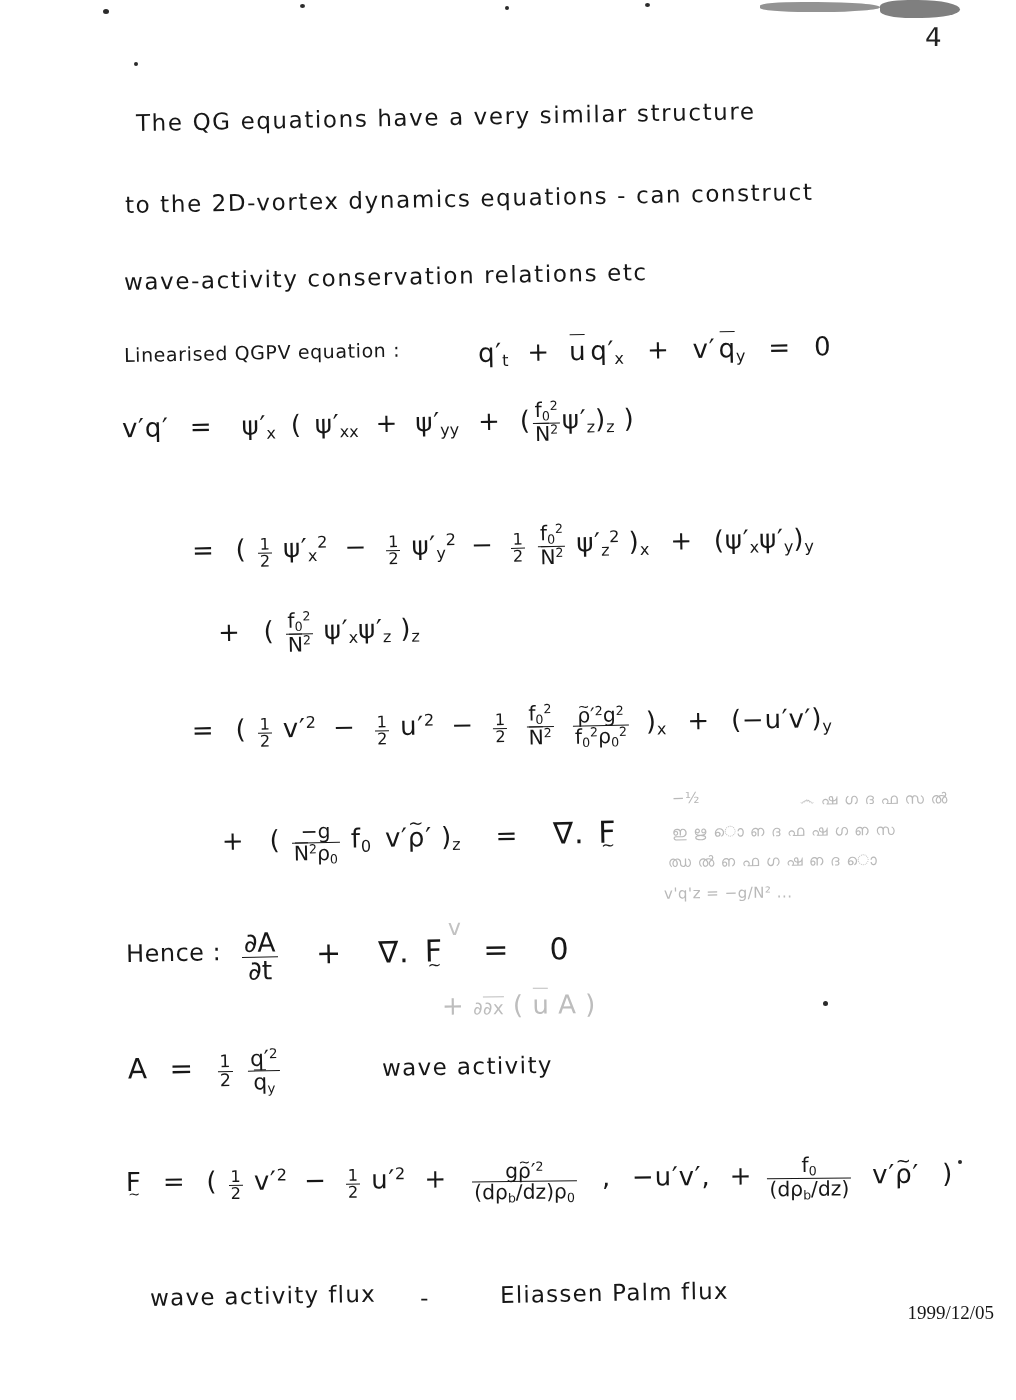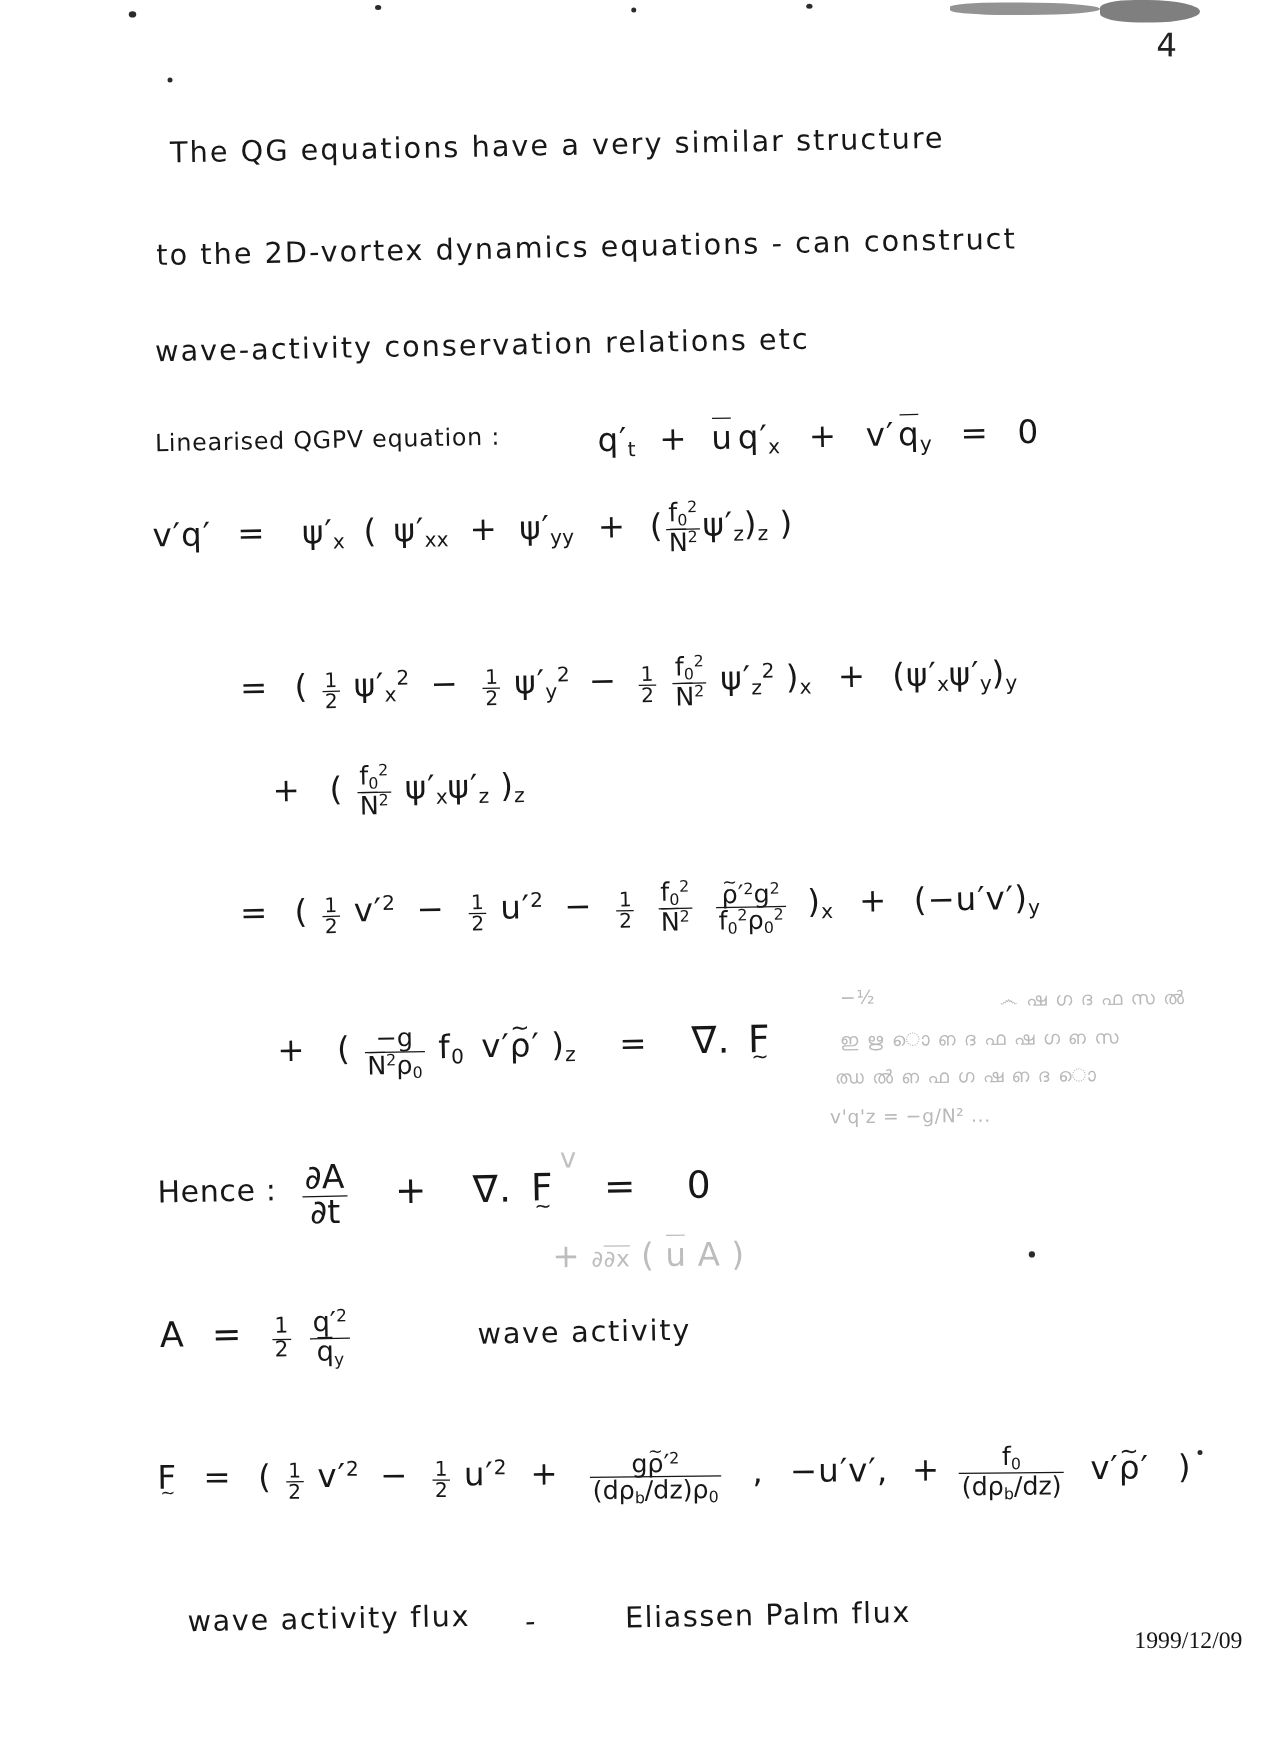--- a/index.html
+++ b/index.html
@@ -271,16 +271,16 @@
     <span style="margin-left:10px;">+</span>
     <span class="frac big" style="margin-left:6px;"><span class="num">f<sub>0</sub></span><span class="den">(dρ<sub>b</sub>/dz)</span></span>
     <span style="margin-left:10px;">v′</span><span class="ov"><span class="tilde">~</span>ρ</span><span>′</span>
     <span style="margin-left:14px;">)</span>
   </div>
 
   <div class="hw tiltA" style="left:150px;top:1285px;font-size:23px;letter-spacing:1.3px;">wave activity flux</div>
   <div class="hw tiltA" style="left:420px;top:1285px;font-size:23px;">-</div>
   <div class="hw tiltA" style="left:500px;top:1282px;font-size:23px;letter-spacing:1.2px;">Eliassen Palm flux</div>
 
-  <div class="footer" style="top:1302px;">1999/12/09</div>
+  <div class="footer" style="top:1302px;">1999/12/05</div>
   <div class="footer" style="top:1405px;right:53px;">P. Haynes</div>
 
 </div>
 
 </body></html>

